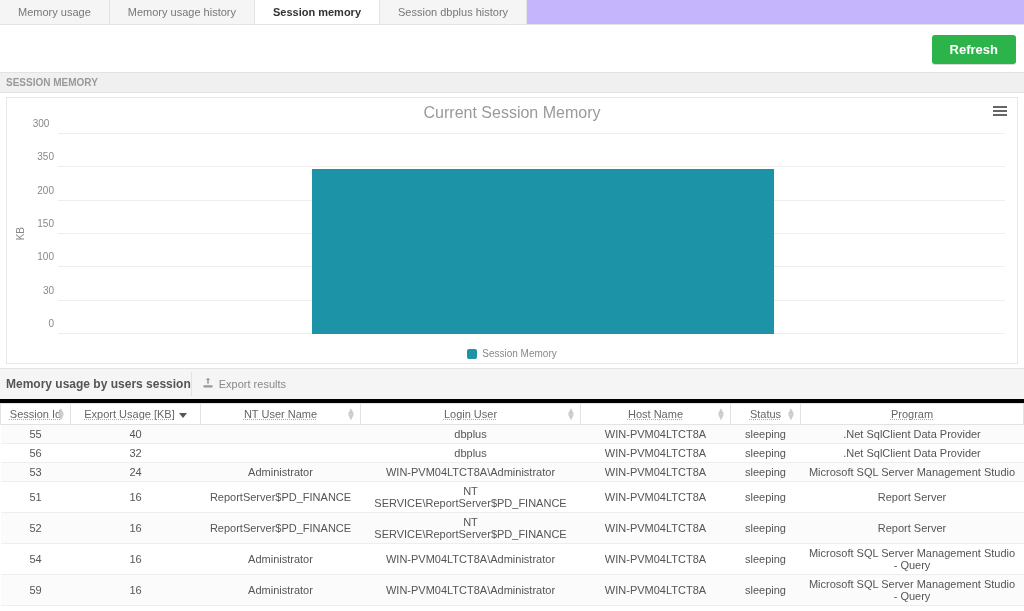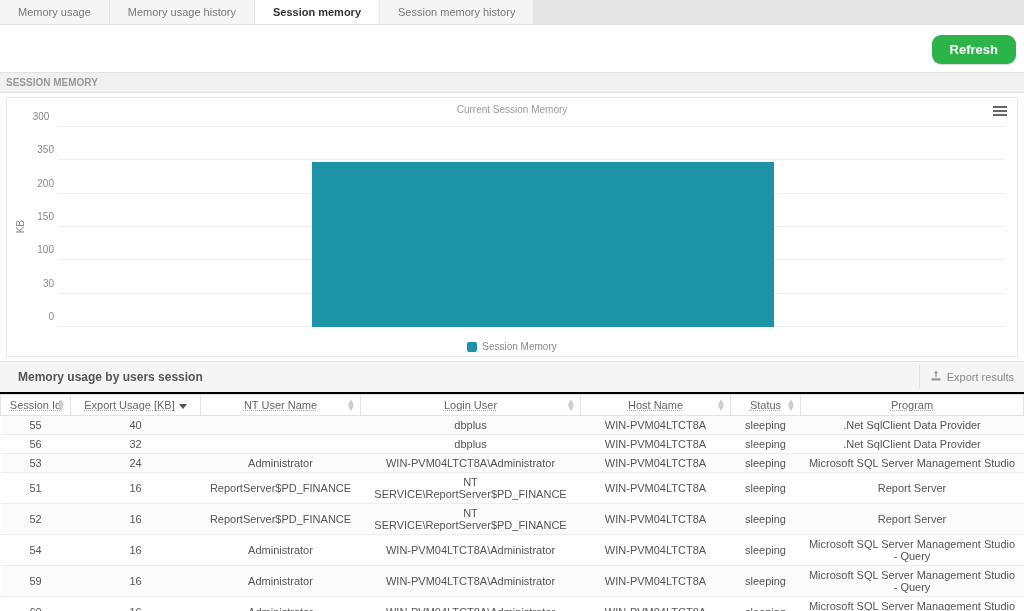--- a/index.html
+++ b/index.html
@@ -8,21 +8,21 @@
     font-size: 11px;
     color: #555;
     background: #fff;
     width: 1024px;
     height: 611px;
     overflow: hidden;
   }
   .tabs {
     display: flex;
     border-bottom: 1px solid #e3e3e3;
-    background: #e5e5e5;
+    background: #c4b5fd;
   }
   .tab {
     padding: 6px 18px;
     border-right: 1px solid #e3e3e3;
     cursor: pointer;
     color: #777;
     background: #f5f5f5;
   }
   .tab.active {
     background: #fff;
@@ -31,21 +31,21 @@
   }
   .toolbar {
     display: flex;
     justify-content: flex-end;
     padding: 10px 8px 8px;
   }
   .btn-refresh {
     background: #2cb44a;
     color: #fff;
     border: none;
-    border-radius: 9px;
+    border-radius: 3px;
     padding: 7px 18px;
     font-size: 13px;
     font-weight: 600;
     cursor: pointer;
     box-shadow: 0 1px 0 rgba(0,0,0,0.15);
   }
   .section-hdr {
     background: #f0f0f0;
     padding: 4px 6px;
     font-size: 10px;
@@ -58,21 +58,21 @@
   .chart-card {
     margin: 4px 6px;
     border: 1px solid #e8e8e8;
     background: #fff;
     position: relative;
     padding: 6px 8px 4px;
   }
   .chart-title {
     text-align: center;
     color: #9a9a9a;
-    font-size: 10px;
+    font-size: 16px;
     margin-bottom: 2px;
   }
   .chart-menu {
     position: absolute;
     right: 10px;
     top: 8px;
     cursor: pointer;
     display: flex;
     flex-direction: column;
     gap: 2px;
@@ -115,25 +115,24 @@
   .legend {
     text-align: center;
     padding-top: 4px;
     color: #888;
     font-size: 10px;
   }
   .legend .sw { display:inline-block; width:10px; height:10px; background:#1c93a7; border-radius:2px; vertical-align:middle; margin-right:5px;}
   .lower-hdr {
     display:flex;
     align-items:center;
-    justify-content: space-between;
     border-top:1px solid #e3e3e3;
-    border-bottom:2px solid #000000;
+    border-bottom:4px solid #000000;
     background:#f5f5f5;
-    padding: 3px 0 3px 18px;
+    padding: 3px 0 3px 6px;
   }
   .lower-hdr h3 { font-size:12px; font-weight:700; color:#555;}
   .export {
     color:#888;
     font-size:11px;
     padding:5px 10px;
     border-left:1px solid #e3e3e3;
     cursor:pointer;
     display:flex;
     align-items:center;
@@ -182,21 +181,21 @@
   .col-host{width:150px;}
   .col-status{width:70px;}
 </style>
 </head>
 <body>
 
 <div class="tabs">
   <div class="tab">Memory usage</div>
   <div class="tab">Memory usage history</div>
   <div class="tab active">Session memory</div>
-  <div class="tab">Session memory history</div>
+  <div class="tab">Session dbplus history</div>
 </div>
 
 <div class="toolbar">
   <button class="btn-refresh">Refresh</button>
 </div>
 
 <div class="section-hdr">SESSION MEMORY</div>
 
 <div class="chart-card">
   <div class="chart-title">Current Session Memory</div>

